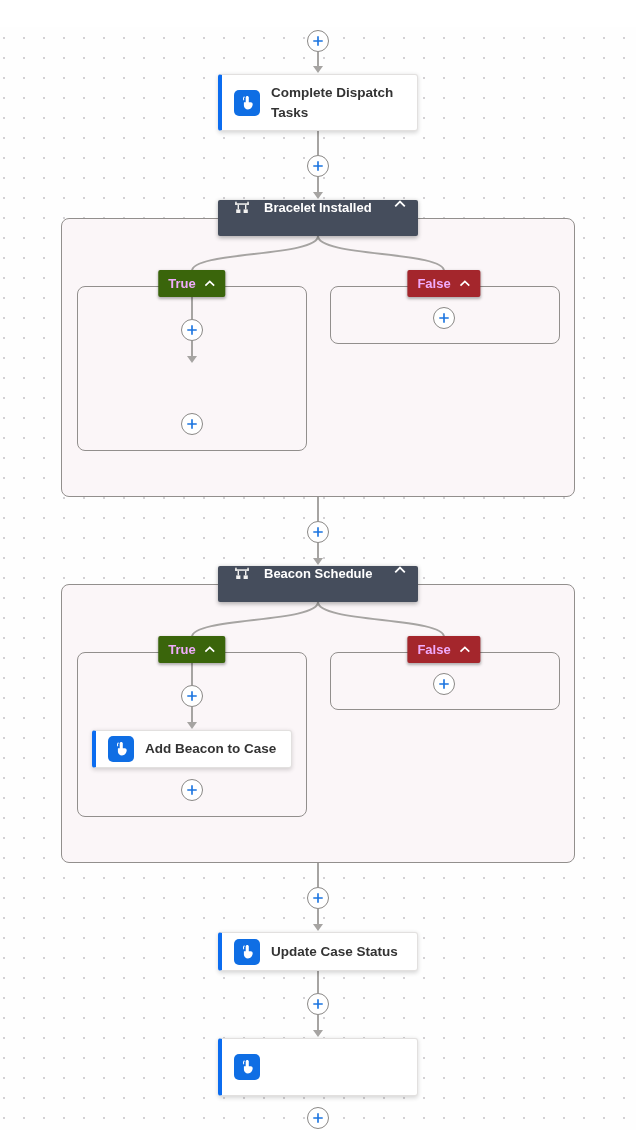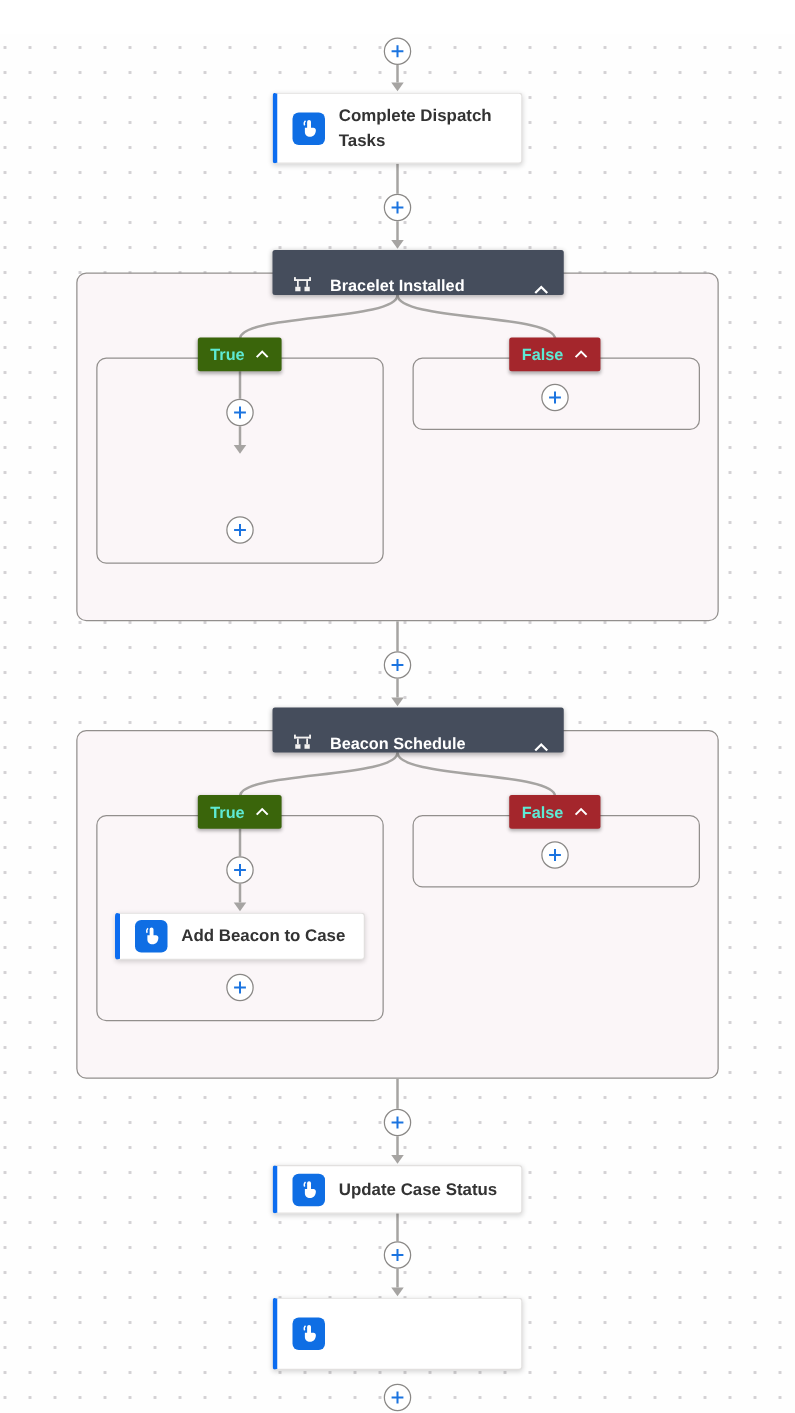--- a/index.html
+++ b/index.html
@@ -26,30 +26,30 @@
     background:#fff;border:1px solid #e2e0df;border-left:4px solid #0b6cf0;
     border-radius:3px;padding:0 10px 0 12px;cursor:pointer;
     box-shadow:0 1.5px 4px rgba(0,0,0,.16);
   }
   .action-icon{
     width:26px;height:26px;border-radius:5px;background:#0f6ee4;flex:none;
     display:flex;align-items:center;justify-content:center;
   }
   .action-title{font-size:13.5px;font-weight:700;color:#333333;line-height:1.42;}
   .cond-header{
-    display:flex;align-items:flex-end;gap:14px;width:233px;height:36px;
+    display:flex;align-items:flex-start;gap:14px;width:200px;height:36px;
     box-sizing:border-box;background:#454d5c;border-radius:2px;
     padding:0 12px 0 16px;cursor:pointer;box-shadow:0 1.5px 4px rgba(0,0,0,.3);
   }
   .cond-title{flex:1;font-size:13px;font-weight:700;color:#ffffff;white-space:nowrap;}
   .chev{display:flex;align-items:center;justify-content:center;flex:none;cursor:pointer;}
   .badge{
     position:absolute;transform:translateX(-50%);z-index:4;
     display:flex;align-items:center;gap:9px;height:27px;padding:0 10px;
-    color:#5eead4;font-size:13px;font-weight:700;border-radius:2px;cursor:pointer;
+    color:#f0abfc;font-size:13px;font-weight:700;border-radius:2px;cursor:pointer;
     box-shadow:0 1.5px 3px rgba(0,0,0,.3);
   }
   .badge.true{background:#3a650b;}
   .badge.false{background:#a4262c;text-align:right;}
   .plus-btn{
     position:absolute;width:22px;height:22px;box-sizing:border-box;z-index:4;
     border-radius:50%;background:#fff;border:1px solid #8a8886;padding:0;
     display:flex;align-items:center;justify-content:center;cursor:pointer;
   }
 </style>

